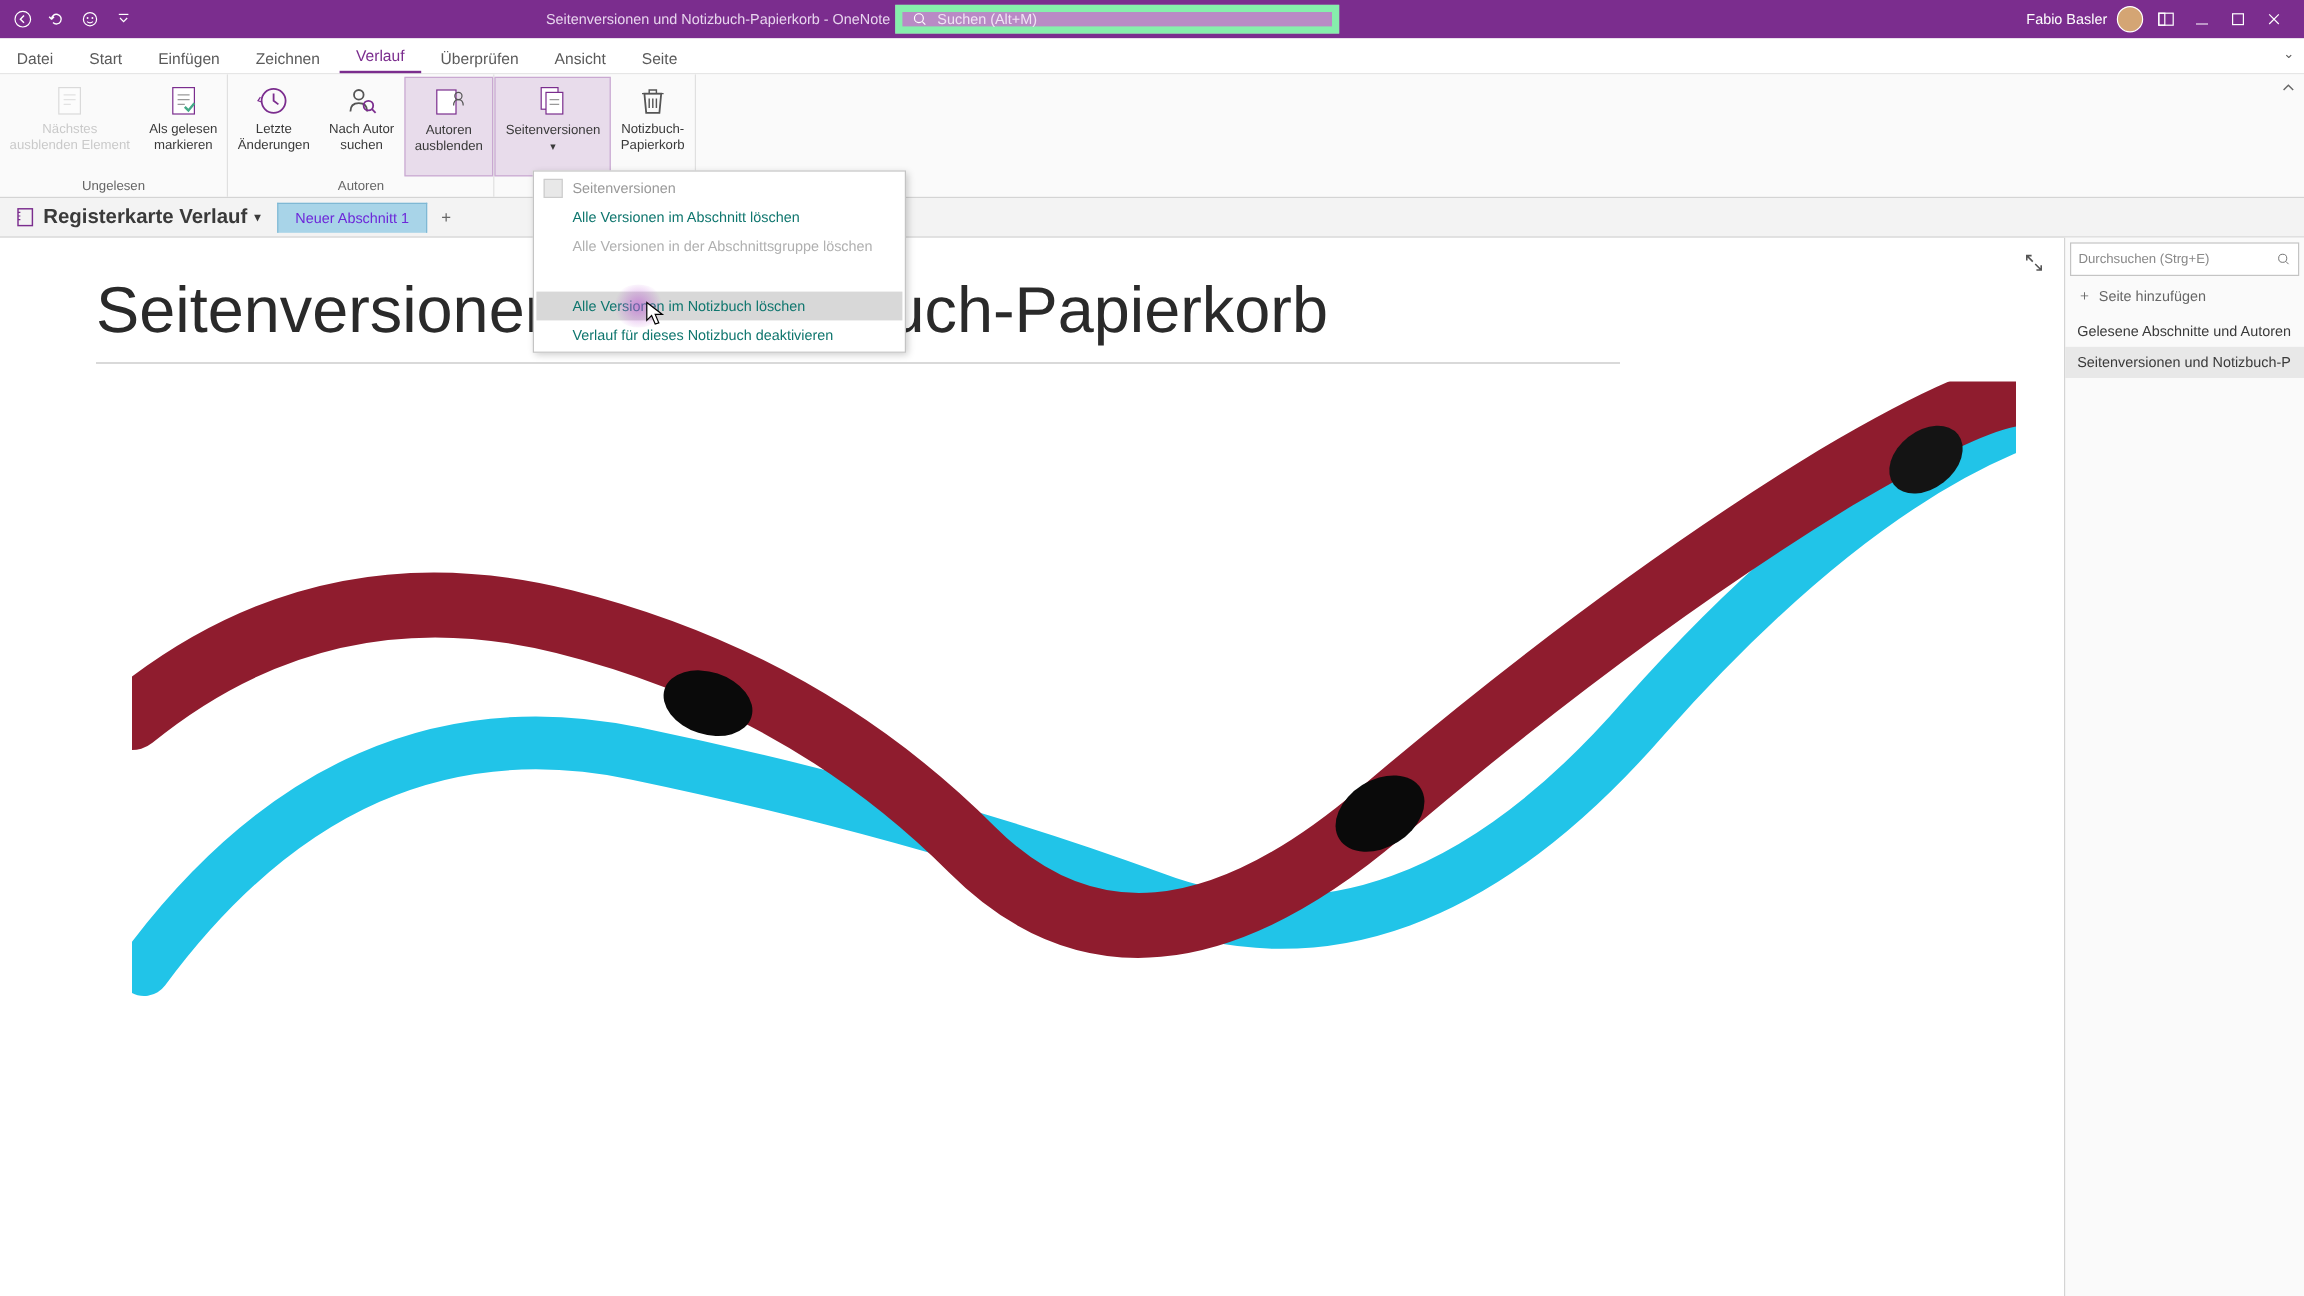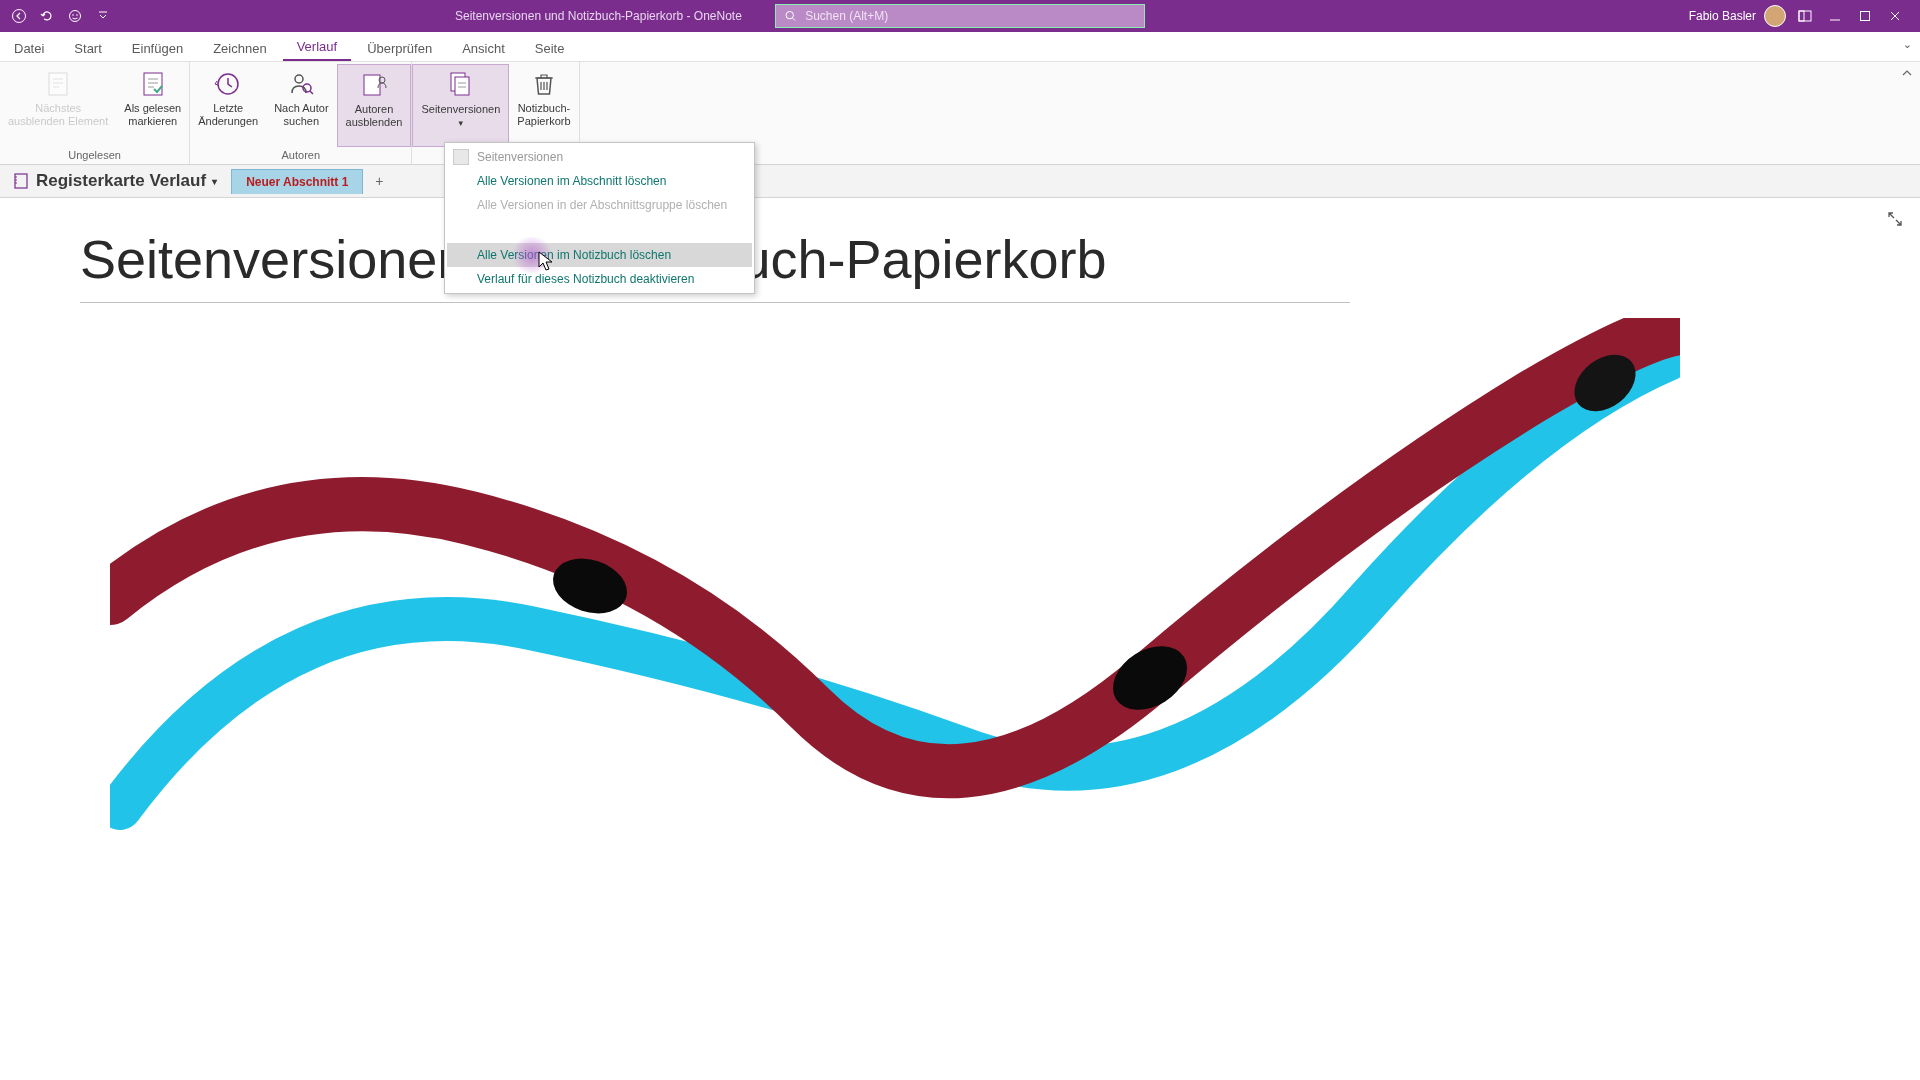--- a/index.html
+++ b/index.html
@@ -3,21 +3,21 @@
 <meta charset="utf-8">
 <style>
 * { margin: 0; padding: 0; box-sizing: border-box; font-family: "Segoe UI", sans-serif; }
 html, body { width: 1920px; height: 1080px; overflow: hidden; background: #fff; }
 
 
 .titlebar { height: 32px; background: #7b2d8e; color: #fff; display: flex; align-items: center; font-size: 12px; position: relative; }
 .tb-left { display: flex; align-items: center; gap: 6px; padding-left: 8px; }
 .tb-icon { width: 22px; height: 22px; display: flex; align-items: center; justify-content: center; border-radius: 2px; cursor: pointer; }
 .tb-title { position: absolute; left: 50%; transform: translateX(-50%); left: 455px; transform: none; color: #e8d5ee; }
-.searchbox { position: absolute; left: 775px; width: 370px; height: 24px; background: #b98ac5; border: 1px solid #86efac; display: flex; align-items: center; padding: 0 8px; gap: 8px; }
+.searchbox { position: absolute; left: 746px; width: 370px; height: 24px; background: #b98ac5; border: 6px solid #86efac; display: flex; align-items: center; padding: 0 8px; gap: 8px; }
 .searchbox input { background: transparent; border: none; outline: none; color: #fff; font-size: 12px; width: 100%; }
 .searchbox input::placeholder { color: #f0e3f4; }
 .tb-right { display: flex; align-items: center; gap: 8px; position: absolute; right: 14px; }
 .avatar { width: 22px; height: 22px; border-radius: 50%; background: #d4a574; border: 1px solid #fff; }
 
 
 .menutabs { height: 30px; background: #fff; display: flex; align-items: flex-end; padding-left: 0; gap: 2px; border-bottom: 1px solid #e0e0e0; position: relative; }
 .mtab { padding: 6px 14px 5px; font-size: 13px; color: #5a5a5a; cursor: pointer; }
 .mtab.active { color: #7b2d8e; border-bottom: 2px solid #7b2d8e; font-weight: 400; }
 .mtab.datei { color: #5a5a5a; }
@@ -43,21 +43,21 @@
 .dd-item.disabled { color: #b0b0b0; cursor: default; }
 .dd-item.hover { background: #d8d8d8; margin-top: 26px; }
 
 
 .click-highlight { position: absolute; left: 510px; top: 237px; width: 44px; height: 36px; border-radius: 50%; background: radial-gradient(circle, rgba(186,85,211,0.6) 0%, rgba(186,85,211,0) 70%); z-index: 101; pointer-events: none; }
 .cursor { position: absolute; left: 537px; top: 250px; z-index: 102; pointer-events: none; font-size: 18px; }
 
 
 .notebook-bar { height: 33px; background: #f3f3f3; border-bottom: 1px solid #d4d4d4; display: flex; align-items: center; padding-left: 8px; }
 .nb-name { display: flex; align-items: center; gap: 6px; font-size: 17px; font-weight: 600; color: #3a3a3a; padding: 0 10px 0 4px; cursor: pointer; }
-.section-tab { background: #a8d4e8; border: 1px solid #7fb8d4; padding: 5px 14px; font-size: 12px; color: #b91c1c; cursor: pointer; margin-left: 4px; border-bottom: none; font-weight: bold; }
+.section-tab { background: #a8d4e8; border: 1px solid #7fb8d4; padding: 5px 14px; font-size: 12px; color: #6d28d9; cursor: pointer; margin-left: 4px; border-bottom: none; }
 .add-section { width: 24px; height: 24px; display: flex; align-items: center; justify-content: center; margin-left: 4px; cursor: pointer; color: #666; font-size: 14px; }
 
 
 .content-wrap { display: flex; height: calc(1080px - 32px - 30px - 103px - 33px); }
 .page-canvas { flex: 1; padding: 30px 50px 0 80px; position: relative; overflow: hidden; }
 .page-title { font-size: 54px; font-weight: 300; color: #2a2a2a; padding-bottom: 12px; border-bottom: 1px solid #c0c0c0; max-width: 1270px; font-family: "Segoe UI Light", "Segoe UI", sans-serif; }
 .waves { position: absolute; left: 110px; top: 120px; }
 .fullscreen-icon { position: absolute; right: 16px; top: 12px; cursor: pointer; color: #666; }
 
 
@@ -280,13 +280,28 @@
       </div>
     <div class="page-title">Seitenversionen und Notizbuch-Papierkorb</div>
     <svg class="waves" width="1570" height="520" viewBox="0 0 1570 520">
       <path d="M 10 490 Q 180 260 420 310 Q 660 360 850 430 Q 1060 510 1260 280 Q 1420 100 1560 40" fill="none" stroke="#21c4e8" stroke-width="44" stroke-linecap="round"></path>
       <path d="M 0 280 Q 160 150 360 200 Q 560 250 700 390 Q 840 530 1040 360 Q 1240 190 1420 80 Q 1530 15 1570 10" fill="none" stroke="#8f1c2e" stroke-width="54" stroke-linecap="round"></path>
       <ellipse cx="480" cy="268" rx="38" ry="26" fill="#0a0a0a" transform="rotate(18 480 268)"></ellipse>
       <ellipse cx="1040" cy="360" rx="40" ry="28" fill="#0a0a0a" transform="rotate(-32 1040 360)"></ellipse>
       <ellipse cx="1495" cy="65" rx="34" ry="24" fill="#141414" transform="rotate(-38 1495 65)"></ellipse>
     </svg>
   </div>
+  <div class="right-panel">
+    <div class="rp-search">
+      <span>Durchsuchen (Strg+E)</span>
+      <svg width="12" height="12" viewBox="0 0 16 16">
+          <circle cx="7" cy="7" r="4.5" fill="none" stroke="#666"></circle>
+          <path d="M10.5 10.5l3 3" stroke="#666"></path>
+        </svg>
+    </div>
+    <div class="rp-add">
+      <span>＋</span>
+      <span>Seite hinzufügen</span>
+    </div>
+    <div class="rp-item">Gelesene Abschnitte und Autoren</div>
+    <div class="rp-item selected">Seitenversionen und Notizbuch-P</div>
+  </div>
 </div>
 
 </body></html>

